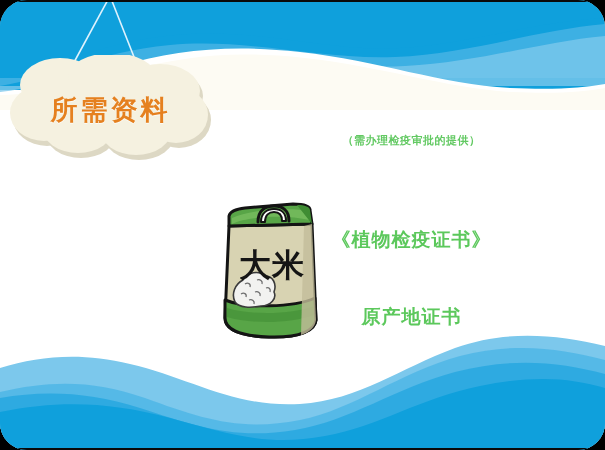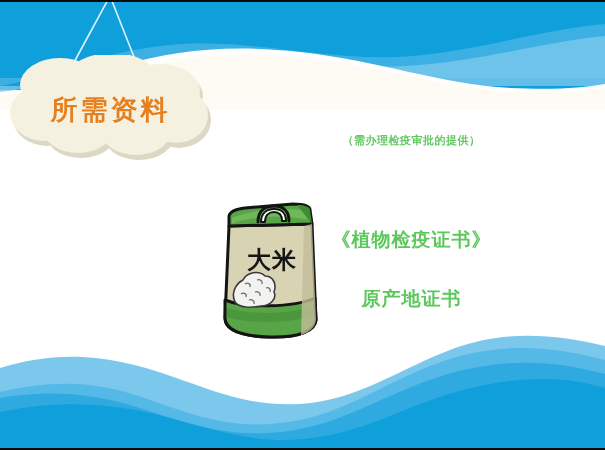--- a/index.html
+++ b/index.html
@@ -7,20 +7,21 @@
     padding: 0;
     background: #000;
   }
   #slide {
     position: relative;
     width: 605px;
     height: 450px;
     overflow: hidden;
     background: #ffffff;
     font-family: "DejaVu Sans", "Liberation Sans", sans-serif;
+    border-radius: 27px;
   }
   #slide .layer {
     position: absolute;
     left: 0;
     top: 0;
     width: 605px;
     height: 450px;
   }
   
   .string-svg { z-index: 3; }
@@ -86,39 +87,39 @@
     color: #5cc85c;
     letter-spacing: 1px;
     margin-top: 78px;
     line-height: 26px;
   }
   .line-origin {
     font-size: 19px;
     font-weight: bold;
     color: #5cc85c;
     letter-spacing: 1px;
-    margin-top: 33px;
+    margin-top: 51px;
     line-height: 26px;
   }
   
   .rice-bag {
     position: absolute;
     left: 211px;
     top: 196px;
     width: 120px;
     height: 146px;
     z-index: 6;
   }
   .bag-text {
     position: absolute;
     left: 26px;
     top: 48px;
     width: 70px;
     text-align: center;
-    font-size: 24px;
+    font-size: 32px;
     font-weight: bold;
     color: #151515;
     letter-spacing: 1px;
     z-index: 4;
     font-family: "DejaVu Sans", "Liberation Sans", sans-serif;
   }
   .edge-top, .edge-bottom {
     position: absolute;
     left: 0;
     width: 605px;

